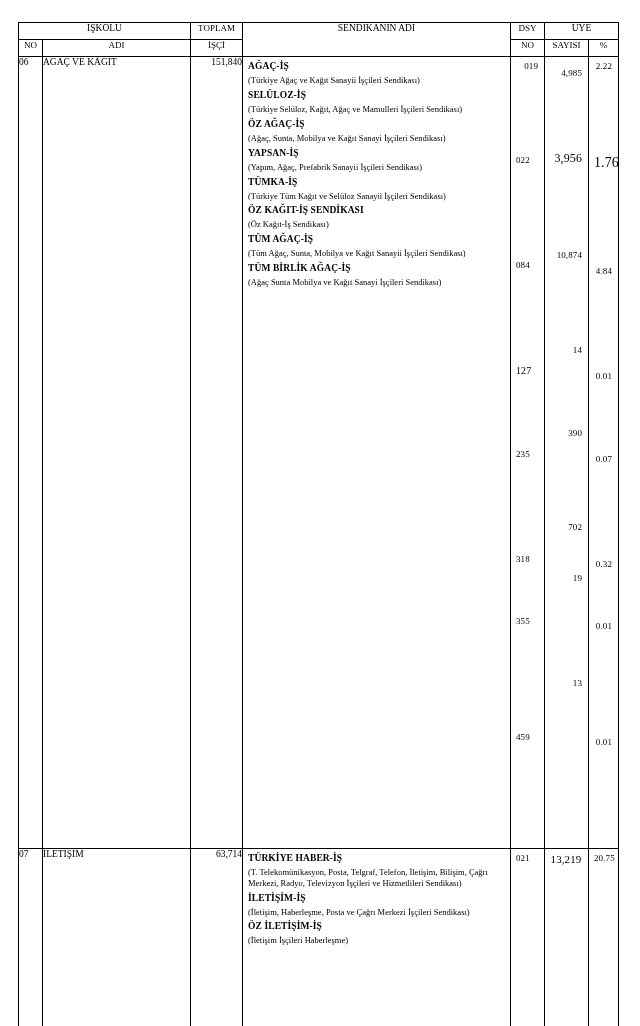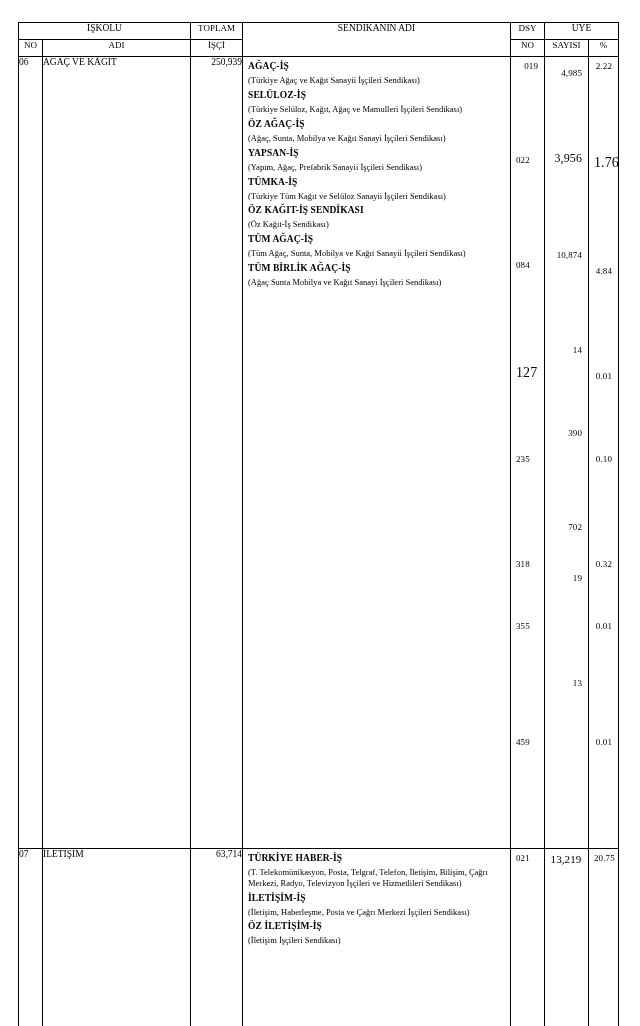--- a/index.html
+++ b/index.html
@@ -123,21 +123,21 @@
         <td class="hdr-cell small">İŞÇİ</td>
         <td class="hdr-cell small">NO</td>
         <td class="hdr-cell small">SAYISI</td>
         <td class="hdr-cell small">%</td>
       </tr>
     </thead>
     <tbody id="tbody">
         <tr>
           <td class="no">06</td>
           <td class="adi">AĞAÇ VE KÂĞIT</td>
-          <td class="isci">250,939</td>
+          <td class="isci">151,840</td>
           <td class="sendika">
             <div class="union">
               <div class="name">AĞAÇ-İŞ</div>
               <div class="desc">(Türkiye Ağaç ve Kağıt Sanayii İşçileri Sendikası)</div>
             </div>
             <div class="union">
               <div class="name">SELÜLOZ-İŞ</div>
               <div class="desc">(Türkiye Selüloz, Kağıt, Ağaç ve Mamulleri İşçileri Sendikası)</div>
             </div>
             <div class="union">
@@ -173,21 +173,21 @@
             </div>
             <div class="union" style="text-align: left;">
               <div class="name" style="font-weight: normal; font-size: 9px;">022</div>
               <div class="desc" style="visibility: hidden;">(Türkiye Selüloz, Kağıt, Ağaç ve Mamulleri İşçileri Sendikası)</div>
             </div>
             <div class="union" style="text-align: left;">
               <div class="name" style="font-weight: normal; font-size: 9px;">084</div>
               <div class="desc" style="visibility: hidden;">(Ağaç, Sunta, Mobilya ve Kağıt Sanayi İşçileri Sendikası)</div>
             </div>
             <div class="union" style="text-align: left;">
-              <div class="name" style="font-weight: normal; font-size: 14px;">127</div>
+              <div class="name" style="font-weight: normal; font-size: 10px;">127</div>
               <div class="desc" style="visibility: hidden;">(Yapım, Ağaç, Prefabrik Sanayii İşçileri Sendikası)</div>
             </div>
             <div class="union" style="text-align: left;">
               <div class="name" style="font-weight: normal; font-size: 9px;">235</div>
               <div class="desc" style="visibility: hidden;">(Türkiye Tüm Kağıt ve Selüloz Sanayii İşçileri Sendikası)</div>
             </div>
             <div class="union" style="text-align: left;">
               <div class="name" style="font-weight: normal; font-size: 9px;">318</div>
               <div class="desc" style="visibility: hidden;">(Öz Kağıt-İş Sendikası)</div>
             </div>
@@ -247,21 +247,21 @@
             </div>
             <div class="union" style="text-align: right;">
               <div class="name" style="font-weight: normal; font-size: 9px;">4.84</div>
               <div class="desc" style="visibility: hidden;">(Ağaç, Sunta, Mobilya ve Kağıt Sanayi İşçileri Sendikası)</div>
             </div>
             <div class="union" style="text-align: right;">
               <div class="name" style="font-weight: normal; font-size: 9px;">0.01</div>
               <div class="desc" style="visibility: hidden;">(Yapım, Ağaç, Prefabrik Sanayii İşçileri Sendikası)</div>
             </div>
             <div class="union" style="text-align: right;">
-              <div class="name" style="font-weight: normal; font-size: 9px;">0.10</div>
+              <div class="name" style="font-weight: normal; font-size: 9px;">0.07</div>
               <div class="desc" style="visibility: hidden;">(Türkiye Tüm Kağıt ve Selüloz Sanayii İşçileri Sendikası)</div>
             </div>
             <div class="union" style="text-align: right;">
               <div class="name" style="font-weight: normal; font-size: 9px;">0.32</div>
               <div class="desc" style="visibility: hidden;">(Öz Kağıt-İş Sendikası)</div>
             </div>
             <div class="union" style="text-align: right;">
               <div class="name" style="font-weight: normal; font-size: 9px;">0.01</div>
               <div class="desc" style="visibility: hidden;">(Tüm Ağaç, Sunta, Mobilya ve Kağıt Sanayii İşçileri Sendikası)</div>
             </div>
@@ -280,21 +280,21 @@
             <div class="union">
               <div class="name">TÜRKİYE HABER-İŞ</div>
               <div class="desc">(T. Telekomünikasyon, Posta, Telgraf, Telefon, İletişim, Bilişim, Çağrı Merkezi, Radyo, Televizyon İşçileri ve Hizmetlileri Sendikası)</div>
             </div>
             <div class="union">
               <div class="name">İLETİŞİM-İŞ</div>
               <div class="desc">(İletişim, Haberleşme, Posta ve Çağrı Merkezi İşçileri Sendikası)</div>
             </div>
             <div class="union">
               <div class="name">ÖZ İLETİŞİM-İŞ</div>
-              <div class="desc">(İletişim İşçileri Sendikası)</div>
+              <div class="desc">(İletişim İşçileri Haberleşme)</div>
             </div>
             <div class="spacer"></div>
           </td>
           <td class="sendika">
             <div class="union" style="text-align: left;">
               <div class="name" style="font-weight: normal; font-size: 9px;">021</div>
               <div class="desc" style="visibility: hidden;">(T. Telekomünikasyon, Posta, Telgraf, Telefon, İletişim, Bilişim, Çağrı Merkezi, Radyo, Televizyon İşçileri ve Hizmetlileri Sendikası)</div>
             </div>
             <div class="union" style="text-align: left;"></div>
           </td>

